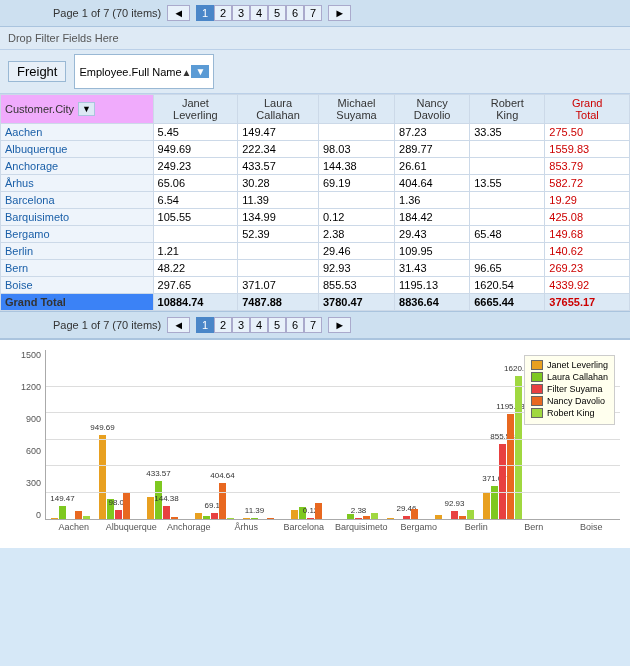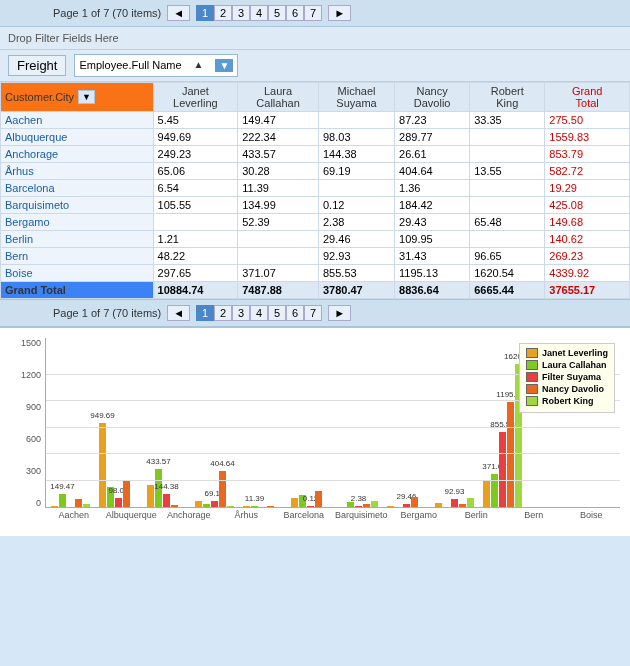--- a/index.html
+++ b/index.html
@@ -49,25 +49,25 @@
     }
     .filter-btn {
       background: #e8f0f8;
       border: 1px solid #99b8d4;
       padding: 2px 8px;
       cursor: pointer;
       font-size: 13px;
     }
     .employee-filter {
       display: flex;
-      align-items: flex-start;
+      align-items: flex-end;
       background: white;
       border: 1px solid #99b8d4;
-      padding: 4px 4px;
-      gap: 12px;
+      padding: 10px 4px;
+      gap: 0;
     }
     .sort-icon { color: #333; font-size: 10px; }
     .dropdown-arrow {
       background: #5b9bd5;
       color: white;
       border: none;
       padding: 1px 4px;
       cursor: pointer;
       font-size: 10px;
     }
@@ -85,21 +85,21 @@
       border: 1px solid #ccd9e8;
       padding: 2px 4px;
     }
     th {
       background: #dce9f5;
       text-align: center;
       font-weight: normal;
       color: #333;
     }
     th.city-header {
-      background: #f97316;
+      background: #f0abfc;
       text-align: left;
     }
     td { background: white; }
     td.city-col { color: #1a5fa8; background: #eef4fb; }
     td.num-col { text-align: left; }
     td.empty-col { background: white; }
     tr.grand-total td { background: #dce9f5; font-weight: bold; }
     tr.grand-total td.city-col { background: #3b82f6; color: #333; }
     td.grand-total-val { color: #cc0000; }
     th.grand-total-header { color: #cc0000; }
@@ -199,21 +199,20 @@
       right: 5px;
       background: #ffffee;
       border: 1px solid #ccc;
       padding: 4px 6px;
       font-size: 9px;
     }
     .legend-item {
       display: flex;
       gap: 4px;
       margin-bottom: 2px;
-      font-weight: bold;
     }
     .legend-color {
       width: 12px;
       height: 10px;
       border: 1px solid #666;
     }
   </style>
 </head>
 <body>
 

